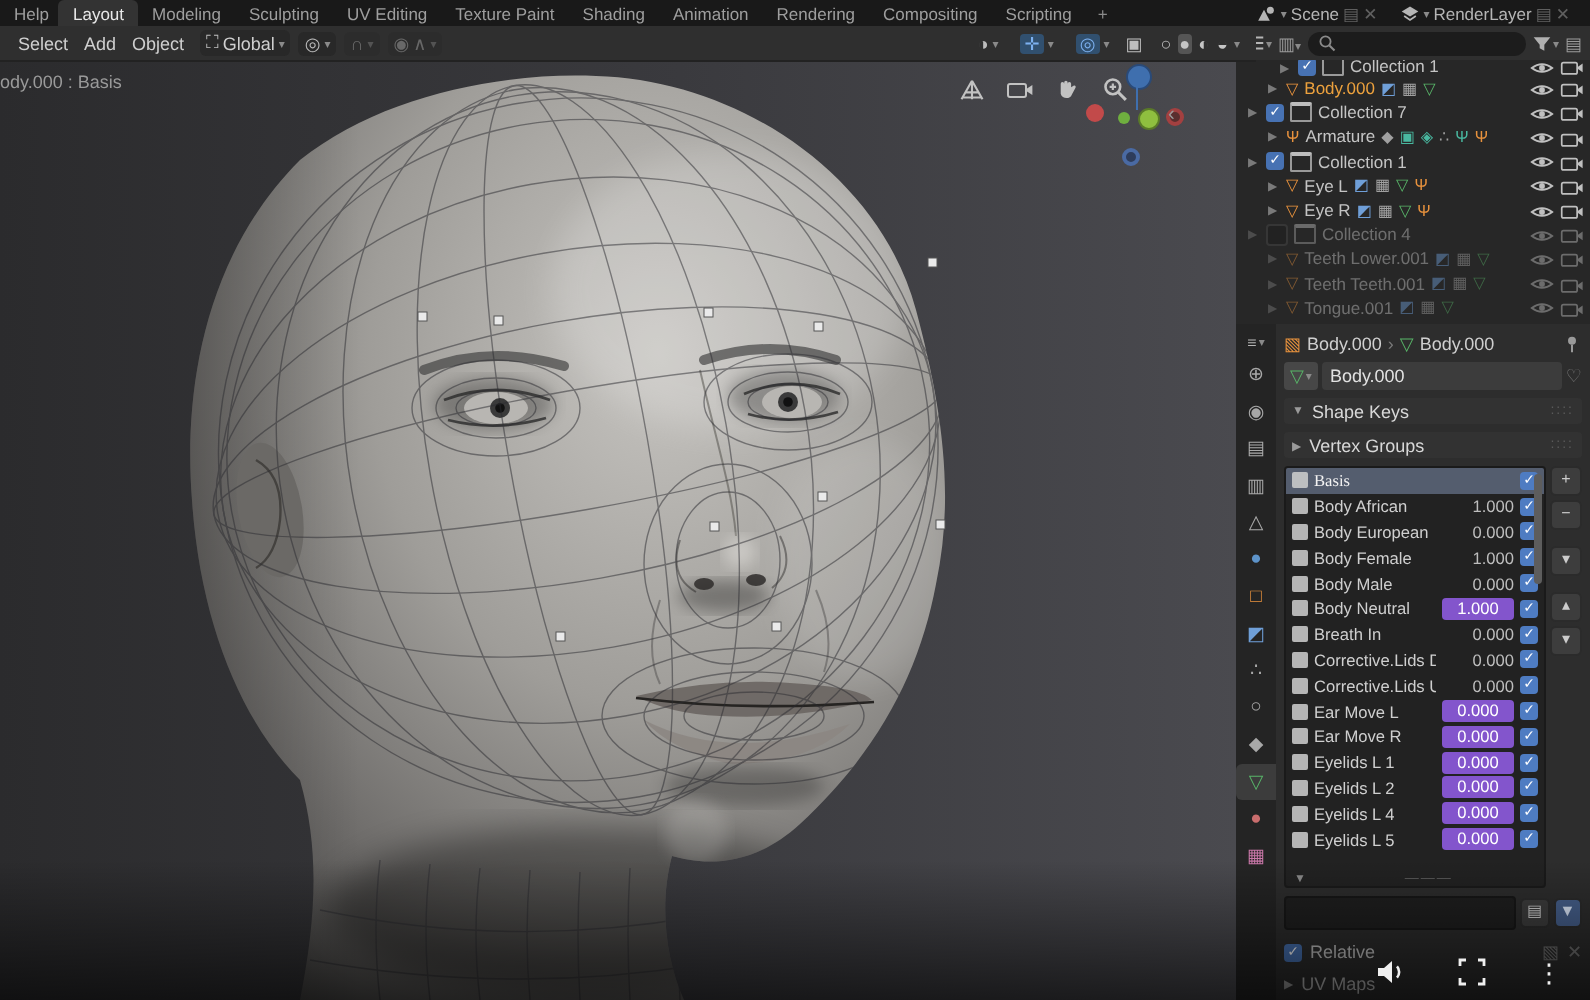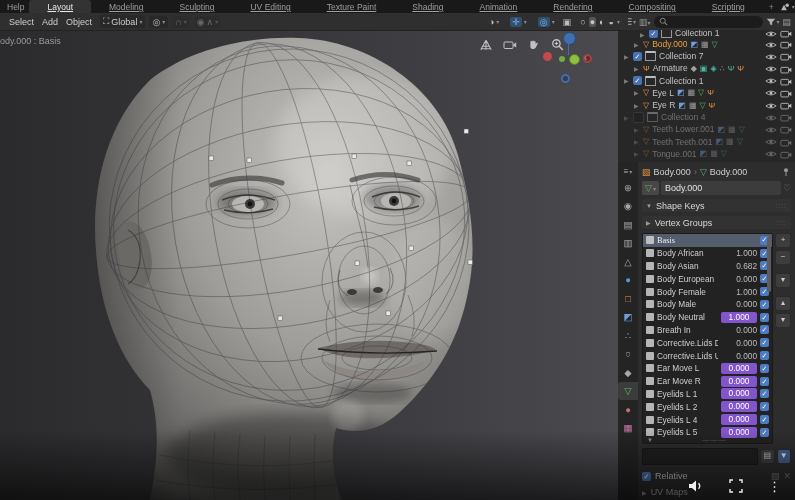--- a/index.html
+++ b/index.html
@@ -4,21 +4,21 @@
 <style>
   html,body{margin:0;padding:0;background:#111;}
   #app{position:relative;width:795px;height:500px;overflow:hidden;background:#1b1b1b;
        font-family:"Liberation Sans",sans-serif;font-size:9px;color:#c8c8c8;}
   .i{display:inline-block;vertical-align:middle;}
   
   .topbar{position:absolute;top:0;left:0;right:0;height:13px;background:#191919;display:flex;
           align-items:center;padding:0 2px;font-size:8.5px;color:#9e9e9e;z-index:10;}
   .menu-item{padding:0 5px;}
   .wtabs{display:flex;align-items:center;}
-  .wtab{padding:0 18px;height:13px;line-height:14px;border-radius:3px 3px 0 0;white-space:nowrap;text-decoration:underline;}
+  .wtab{padding:0 7px;height:13px;line-height:14px;border-radius:3px 3px 0 0;white-space:nowrap;}
   .wtab.active{background:#333333;color:#e8e8e8;}
   .tab-add{padding:0 6px;color:#8a8a8a;}
   .topbar-right{margin-left:auto;display:flex;align-items:center;gap:3px;color:#b5b5b5;}
   .sel-grp{display:flex;align-items:center;gap:2px;margin-right:8px;}
   .caret{font-size:6px;color:#8a8a8a;}
   .dimico{opacity:.45;}
   
   .vheader{position:absolute;top:13px;left:0;width:618px;height:17px;background:#2f2f2f;
            border-bottom:1px solid #222;display:flex;align-items:center;gap:4px;padding:0 5px;
            color:#cfcfcf;z-index:10;}
@@ -633,26 +633,20 @@
                   <span class="skcb">✓</span>
                 </div>
                 <div class="skrow">
                   <span class="sk-ico"></span>
                   <span class="skname">Body African</span>
                   <span class="skval">1.000</span>
                   <span class="skcb">✓</span>
                 </div>
                 <div class="skrow">
                   <span class="sk-ico"></span>
-                  <span class="skname">Body Asian</span>
-                  <span class="skval">0.682</span>
-                  <span class="skcb">✓</span>
-                </div>
-                <div class="skrow">
-                  <span class="sk-ico"></span>
                   <span class="skname">Body European</span>
                   <span class="skval">0.000</span>
                   <span class="skcb">✓</span>
                 </div>
                 <div class="skrow">
                   <span class="sk-ico"></span>
                   <span class="skname">Body Female</span>
                   <span class="skval">1.000</span>
                   <span class="skcb">✓</span>
                 </div>

